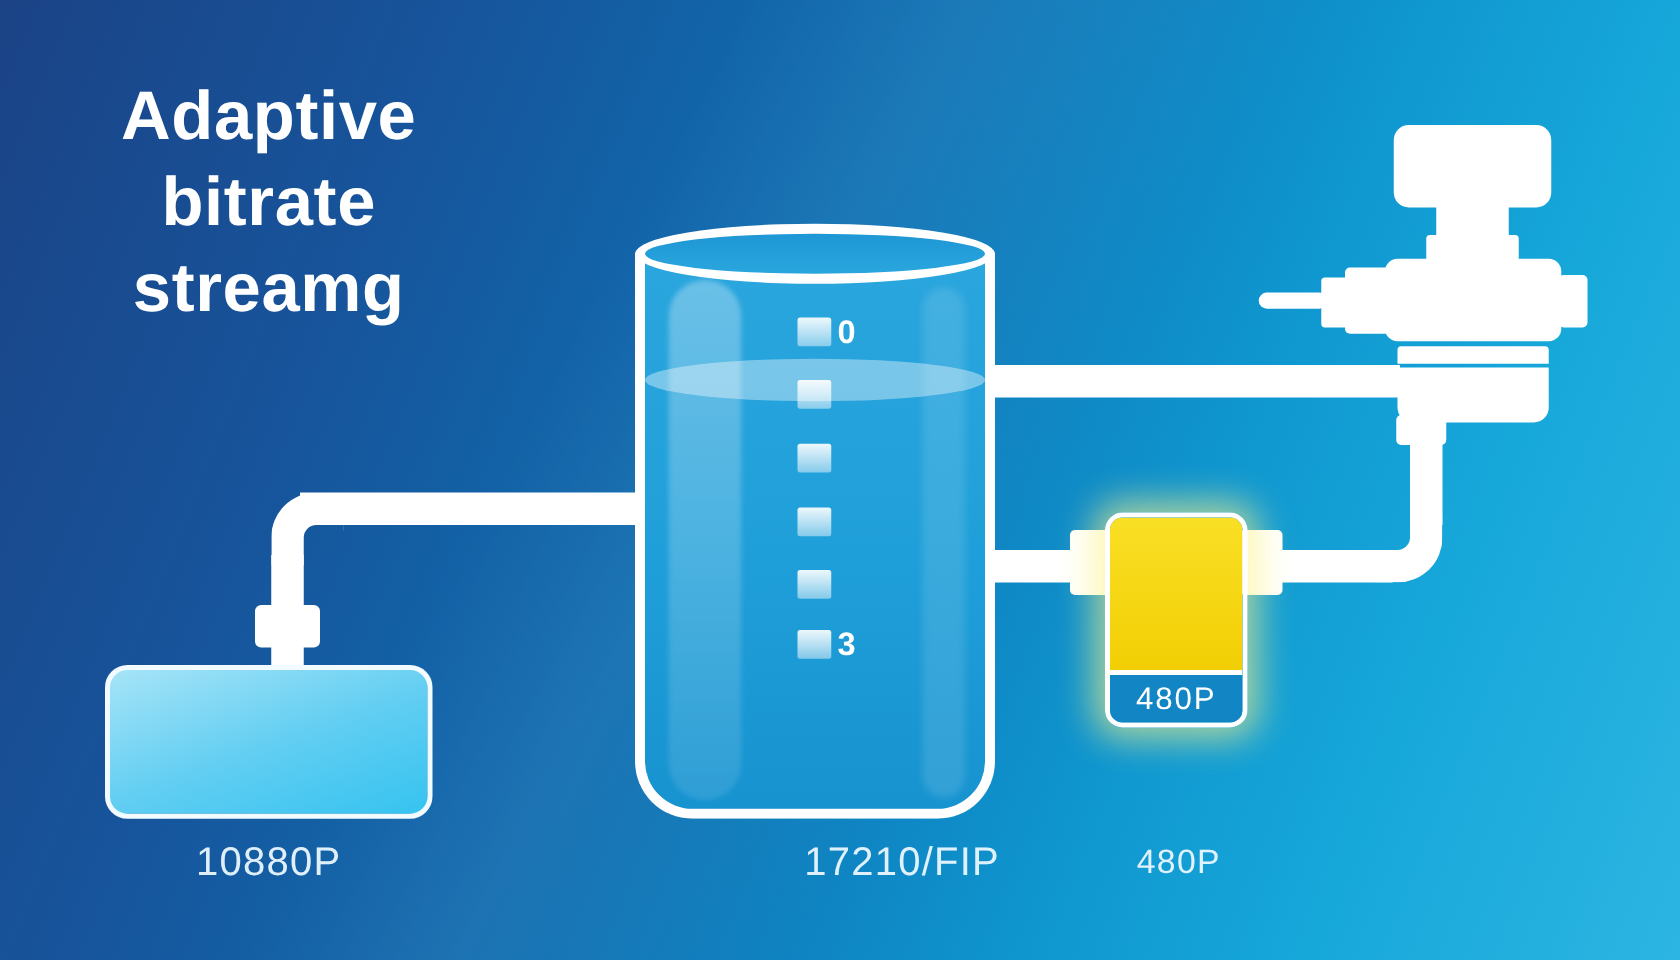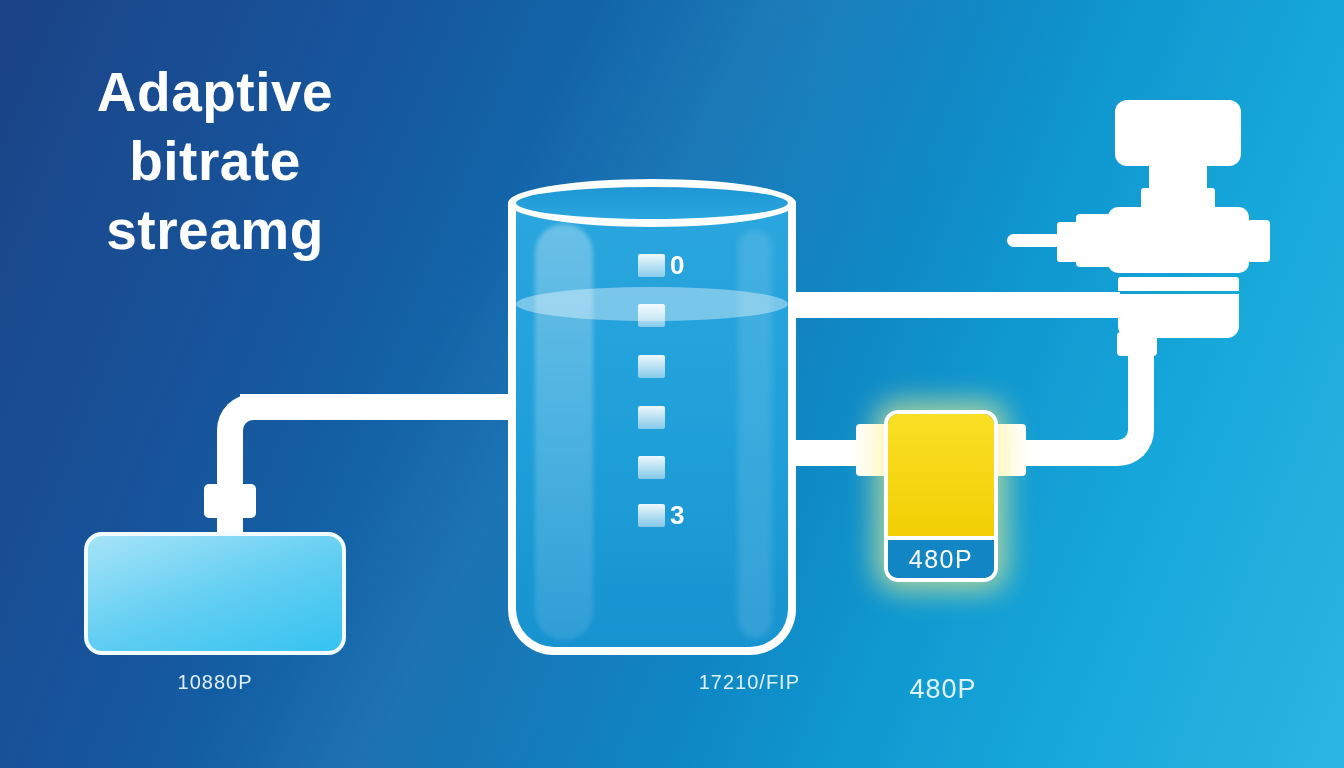--- a/index.html
+++ b/index.html
@@ -90,21 +90,21 @@
     display:flex; align-items:center; justify-content:center;
     color:#ffffff; font-size:25px; letter-spacing:1.5px;
   }
 
   
   .valve{ position:absolute; background:#ffffff; z-index:3; }
 
   
   .caption{
     position:absolute; z-index:5; text-align:center;
-    color:rgba(232,246,254,0.96); font-size:20px; letter-spacing:1px;
+    color:rgba(232,246,254,0.96); font-size:32px; letter-spacing:1px;
   }
 </style>
 </head>
 <body>
 
 <div class="stage">
 
   <h1 class="title">
     <span>Adaptive</span>
     <span>bitrate</span>

